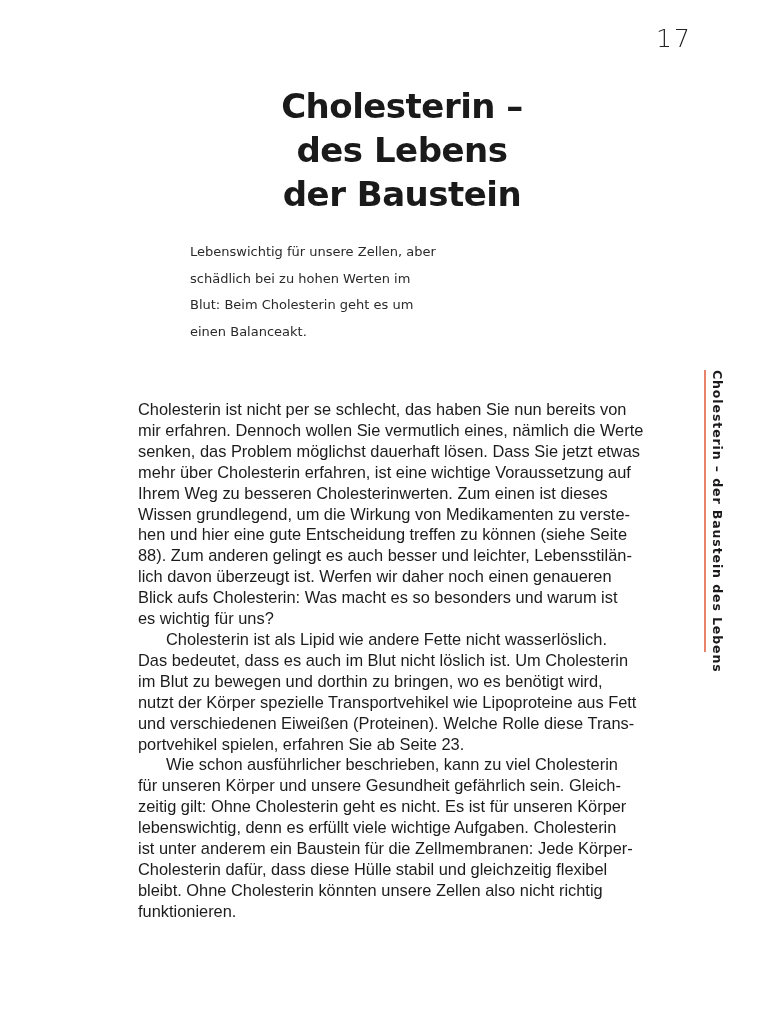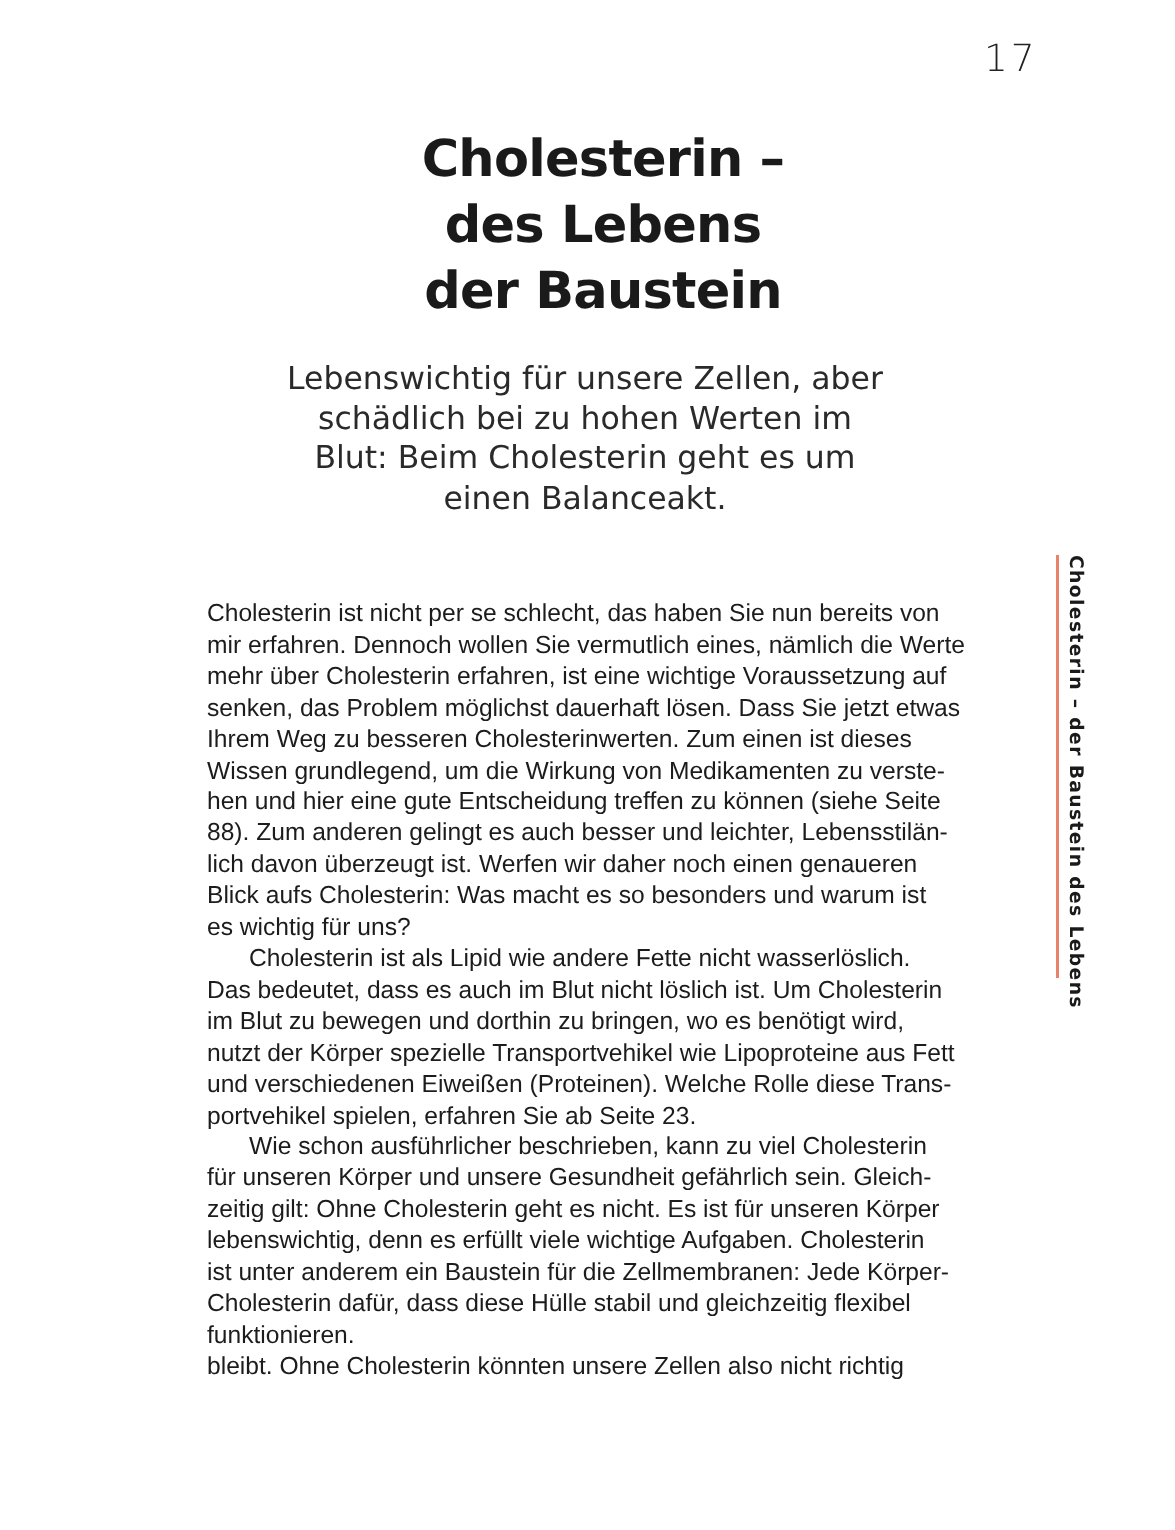--- a/index.html
+++ b/index.html
@@ -1,20 +1,20 @@
 <!DOCTYPE html>
 <html><head>
 <meta charset="utf-8">
 <style>
   html, body { margin: 0; padding: 0; background: #ffffff; }
   body { width: 783px; height: 1020px; position: relative; overflow: hidden; color: #1c1c1c; }
   .page-number { position: absolute; top: 24px; left: 656px; font-family: "DejaVu Sans", sans-serif; font-weight: 300; font-size: 25px; letter-spacing: 2px; color: #222; }
   .title { position: absolute; top: 72px; left: 180px; width: 420px; text-align: center; font-family: "DejaVu Sans", sans-serif; font-weight: bold; font-size: 34px; line-height: 44px; color: #1a1a1a; letter-spacing: -0.5px; }
   .title span { display: block; }
-  .subtitle { position: absolute; top: 239px; left: 190px; width: 400px; text-align: center; font-family: "DejaVu Sans", sans-serif; font-size: 21px; line-height: 26.5px; color: #2a2a2a; }
+  .subtitle { position: absolute; top: 239px; left: 190px; width: 400px; text-align: left; font-family: "DejaVu Sans", sans-serif; font-size: 13px; line-height: 26.5px; color: #2a2a2a; }
   .subtitle span { display: block; }
   .body-text { position: absolute; top: 376px; left: 138px; width: 520px; font-family: "Liberation Sans", sans-serif; font-size: 16.4px; line-height: 20.9px; color: #1c1c1c; margin-top: 23px; }
   .body-text .line { display: block; white-space: nowrap; }
   .body-text .indent { padding-left: 28px; }
   .side-tab { position: absolute; top: 370px; left: 704px; width: 22px; height: 282px; border-left: 2px solid #e8826a; }
   .side-tab-text { position: absolute; top: 0; left: 4px; writing-mode: vertical-rl; font-family: "DejaVu Sans", sans-serif; font-weight: bold; font-size: 12.5px; letter-spacing: 0.9px; color: #1a1a1a; white-space: nowrap; }
 </style>
 </head>
 <body>
 
@@ -34,22 +34,22 @@
 </div>
 
 <div class="side-tab">
   <span class="side-tab-text">Cholesterin – der Baustein des Lebens</span>
 </div>
 
 <div class="body-text">
   <div>
     <span class="line">Cholesterin ist nicht per se schlecht, das haben Sie nun bereits von</span>
     <span class="line">mir erfahren. Dennoch wollen Sie vermutlich eines, nämlich die Werte</span>
+    <span class="line">senken, das Problem möglichst dauerhaft lösen. Dass Sie jetzt etwas</span>
     <span class="line">mehr über Cholesterin erfahren, ist eine wichtige Voraussetzung auf</span>
-    <span class="line">senken, das Problem möglichst dauerhaft lösen. Dass Sie jetzt etwas</span>
     <span class="line">Ihrem Weg zu besseren Cholesterinwerten. Zum einen ist dieses</span>
     <span class="line">Wissen grundlegend, um die Wirkung von Medikamenten zu verste-</span>
     <span class="line">hen und hier eine gute Entscheidung treffen zu können (siehe Seite</span>
     <span class="line">88). Zum anderen gelingt es auch besser und leichter, Lebensstilän-</span>
     <span class="line">lich davon überzeugt ist. Werfen wir daher noch einen genaueren</span>
     <span class="line">Blick aufs Cholesterin: Was macht es so besonders und warum ist</span>
     <span class="line">es wichtig für uns?</span>
   </div>
   <div>
     <span class="line indent">Cholesterin ist als Lipid wie andere Fette nicht wasserlöslich.</span>
@@ -59,16 +59,16 @@
     <span class="line">und verschiedenen Eiweißen (Proteinen). Welche Rolle diese Trans-</span>
     <span class="line">portvehikel spielen, erfahren Sie ab Seite 23.</span>
   </div>
   <div>
     <span class="line indent">Wie schon ausführlicher beschrieben, kann zu viel Cholesterin</span>
     <span class="line">für unseren Körper und unsere Gesundheit gefährlich sein. Gleich-</span>
     <span class="line">zeitig gilt: Ohne Cholesterin geht es nicht. Es ist für unseren Körper</span>
     <span class="line">lebenswichtig, denn es erfüllt viele wichtige Aufgaben. Cholesterin</span>
     <span class="line">ist unter anderem ein Baustein für die Zellmembranen: Jede Körper-</span>
     <span class="line">Cholesterin dafür, dass diese Hülle stabil und gleichzeitig flexibel</span>
+    <span class="line">bleibt. Ohne Cholesterin könnten unsere Zellen also nicht richtig</span>
     <span class="line">funktionieren.</span>
-    <span class="line">bleibt. Ohne Cholesterin könnten unsere Zellen also nicht richtig</span>
   </div>
 </div>
 
 </body></html>

